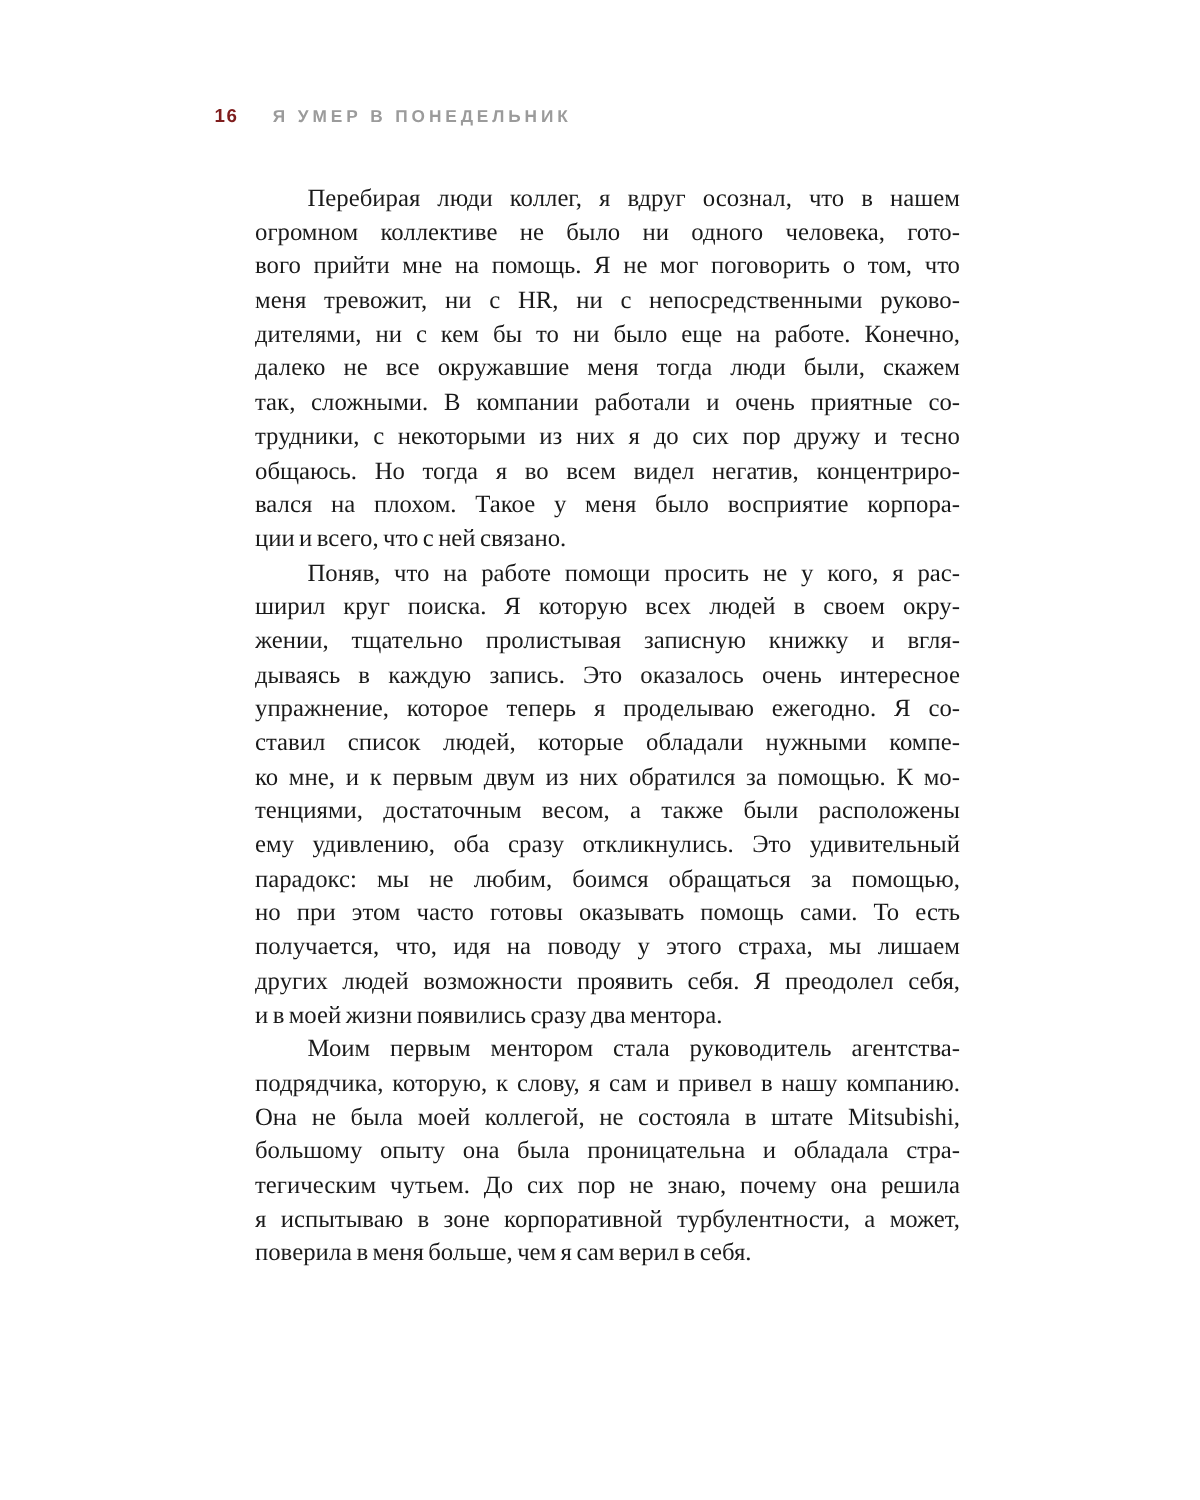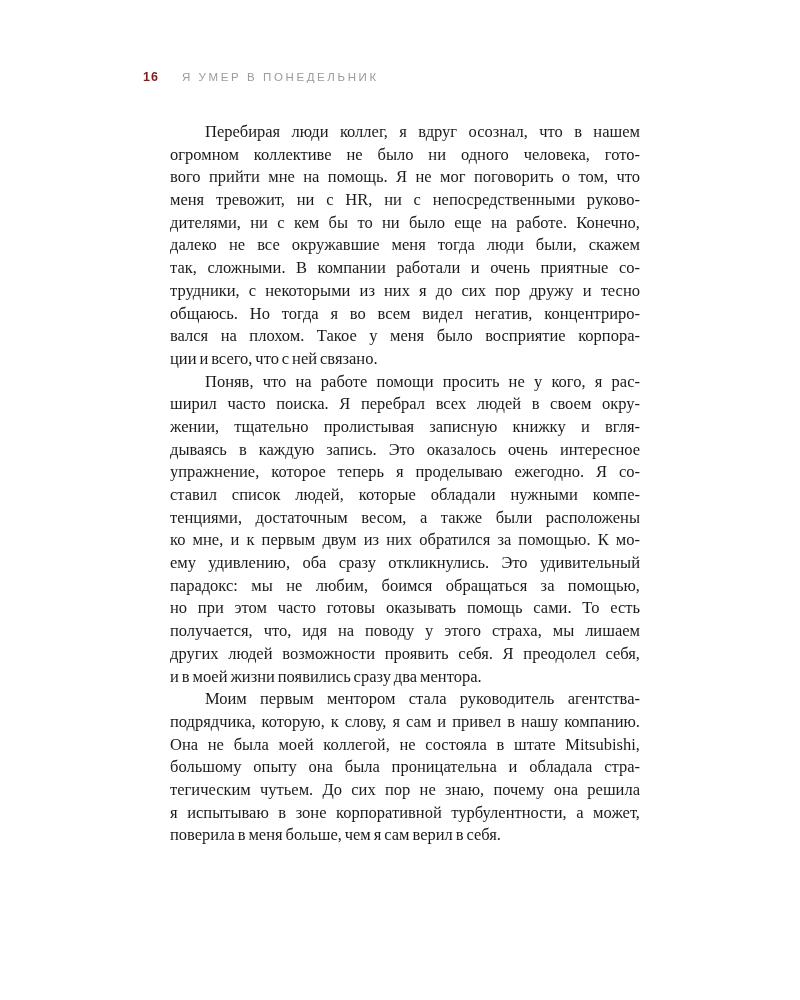--- a/index.html
+++ b/index.html
@@ -20,21 +20,21 @@
   }
   .page-number {
     font-size: 12.5px;
     font-weight: 700;
     color: #7f1d1d;
     letter-spacing: 1px;
   }
   .running-title {
     margin-left: 23px;
     font-size: 11.5px;
-    font-weight: 400;
+    font-weight: 700;
     color: #9b9b9b;
     letter-spacing: 2.6px;
   }
   .body-text {
     position: absolute;
     left: 170px;
     top: 121px;
     width: 470px;
     font-family: "Liberation Serif", serif;
     font-size: 16.5px;
@@ -73,27 +73,27 @@
       <div class="line">дителями, ни с кем бы то ни было еще на работе. Конечно,</div>
       <div class="line">далеко не все окружавшие меня тогда люди были, скажем</div>
       <div class="line">так, сложными. В компании работали и очень приятные со-</div>
       <div class="line">трудники, с некоторыми из них я до сих пор дружу и тесно</div>
       <div class="line">общаюсь. Но тогда я во всем видел негатив, концентриро-</div>
       <div class="line">вался на плохом. Такое у меня было восприятие корпора-</div>
       <div class="line last">ции и всего, что с ней связано.</div>
     </div>
     <div class="para">
       <div class="line first">Поняв, что на работе помощи просить не у кого, я рас-</div>
-      <div class="line">ширил часто поиска. Я перебрал всех людей в своем окру-</div>
+      <div class="line">ширил круг поиска. Я которую всех людей в своем окру-</div>
       <div class="line">жении, тщательно пролистывая записную книжку и вгля-</div>
       <div class="line">дываясь в каждую запись. Это оказалось очень интересное</div>
       <div class="line">упражнение, которое теперь я проделываю ежегодно. Я со-</div>
       <div class="line">ставил список людей, которые обладали нужными компе-</div>
+      <div class="line">ко мне, и к первым двум из них обратился за помощью. К мо-</div>
       <div class="line">тенциями, достаточным весом, а также были расположены</div>
-      <div class="line">ко мне, и к первым двум из них обратился за помощью. К мо-</div>
       <div class="line">ему удивлению, оба сразу откликнулись. Это удивительный</div>
       <div class="line">парадокс: мы не любим, боимся обращаться за помощью,</div>
       <div class="line">но при этом часто готовы оказывать помощь сами. То есть</div>
       <div class="line">получается, что, идя на поводу у этого страха, мы лишаем</div>
       <div class="line">других людей возможности проявить себя. Я преодолел себя,</div>
       <div class="line last">и в моей жизни появились сразу два ментора.</div>
     </div>
     <div class="para">
       <div class="line first">Моим первым ментором стала руководитель агентства-</div>
       <div class="line">подрядчика, которую, к слову, я сам и привел в нашу компанию.</div>

